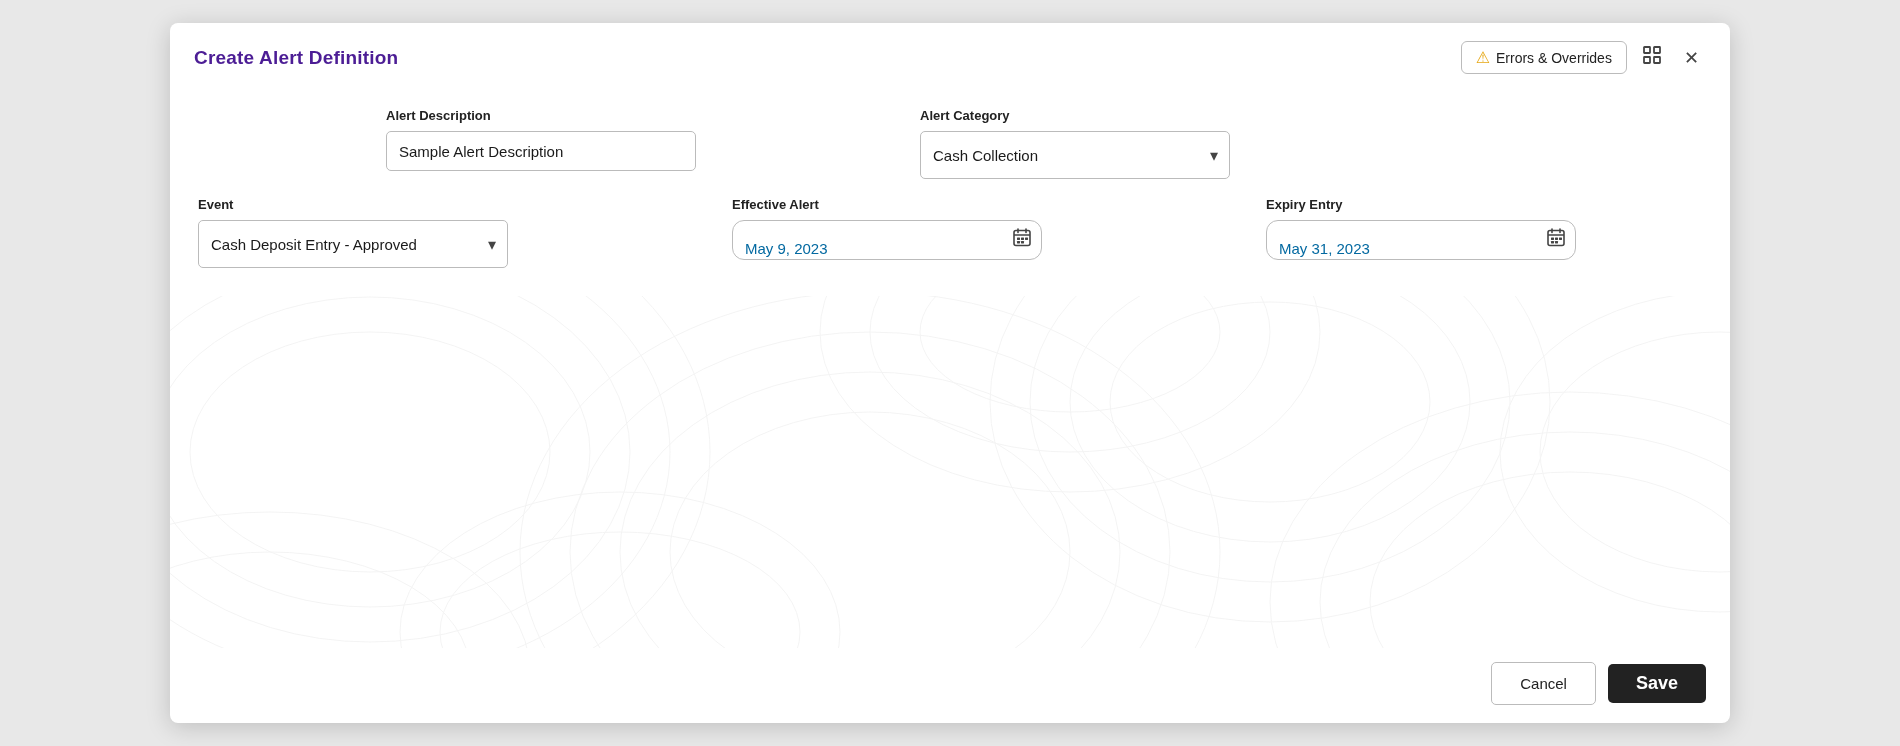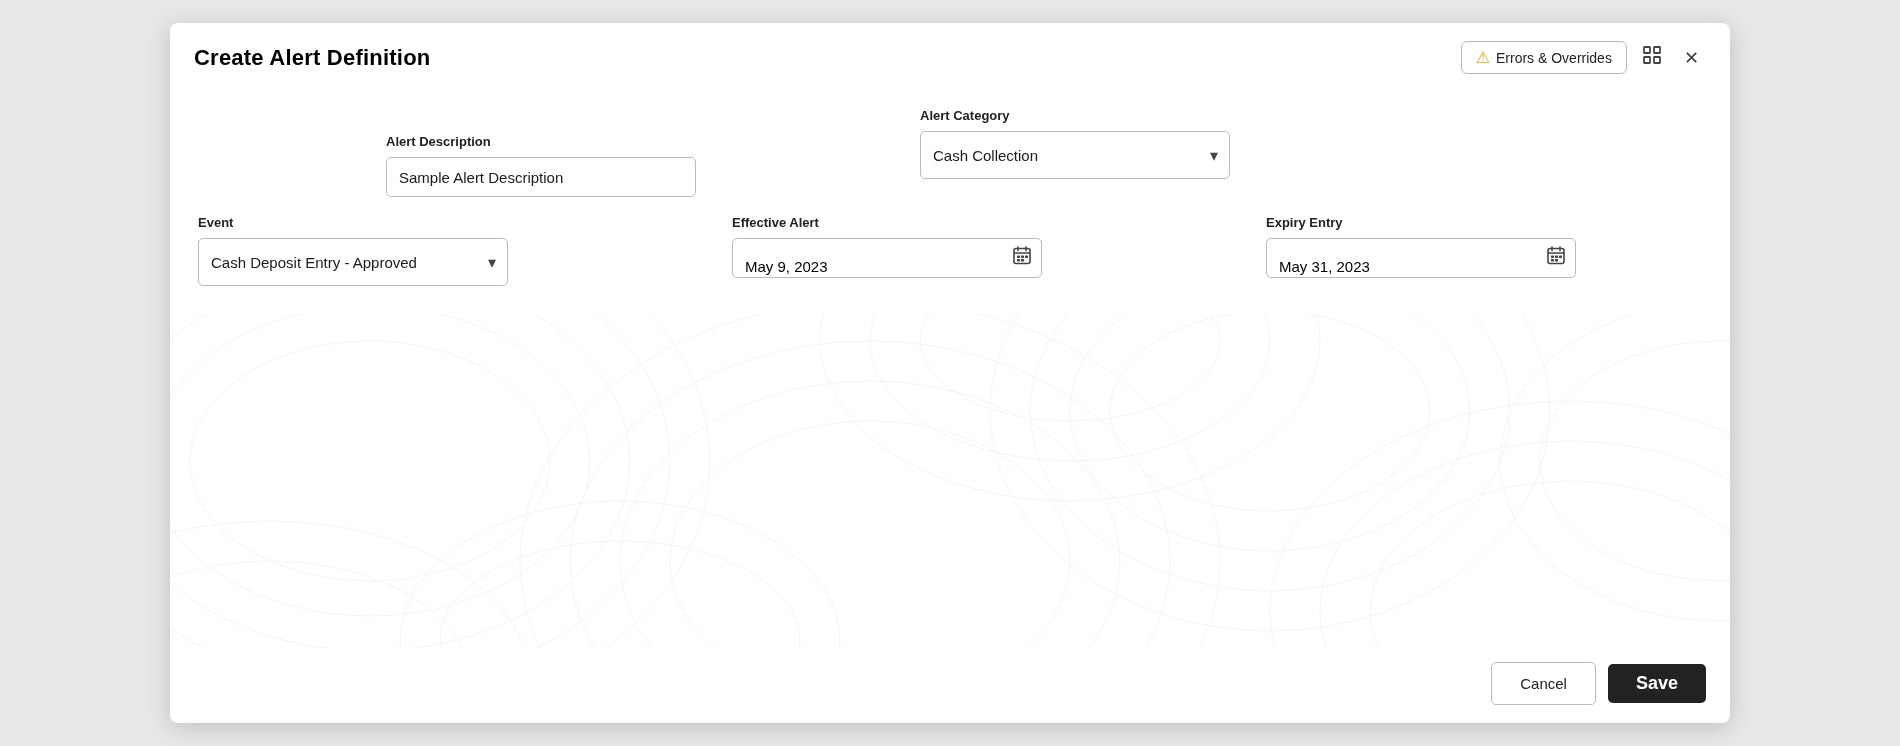--- a/index.html
+++ b/index.html
@@ -25,23 +25,23 @@
     }
     .dialog-header {
       display: flex;
       align-items: center;
       justify-content: space-between;
       padding: 18px 24px 14px 24px;
       border-bottom: none;
       flex-shrink: 0;
     }
     .dialog-title {
-      font-size: 22px;
+      font-size: 19px;
       font-weight: 700;
-      color: #000000;
+      color: #4c1d95;
       letter-spacing: 0.01em;
     }
     .header-actions {
       display: flex;
       align-items: center;
       gap: 8px;
     }
     .errors-btn {
       display: flex;
       align-items: center;
@@ -79,21 +79,21 @@
       gap: 36px;
       margin-bottom: 18px;
       align-items: flex-start;
     }
     .form-group {
       display: flex;
       flex-direction: column;
       gap: 6px;
     }
     .form-group.col-1 { flex: 0 0 310px; }
-    .form-group.col-2 { flex: 0 0 310px; margin-left: 188px; margin-top: 26px; }
+    .form-group.col-2 { flex: 0 0 310px; margin-left: 188px; }
     .form-group.col-3 { flex: 0 0 310px; margin-left: 188px; }
     .form-group.event-col { flex: 0 0 310px; }
     .form-group.effdate-col { flex: 0 0 310px; margin-left: 188px; }
     .form-group.expdate-col { flex: 0 0 310px; margin-left: 188px; }
     .form-label {
       font-size: 13px;
       font-weight: 600;
       color: #222;
       margin-bottom: 2px;
     }
@@ -133,24 +133,24 @@
       pointer-events: none;
       color: #444;
       font-size: 16px;
     }
     .date-wrapper {
       position: relative;
       width: 100%;
     }
     .date-input {
       border: 1.5px solid #bbb;
-      border-radius: 5px;
+      border-radius: 12px;
       padding: 26px 40px 9px 12px;
       font-size: 15px;
-      color: #000000;
+      color: #0369a1;
       background: #fff;
       outline: none;
       width: 100%;
       height: 40px;
     }
     .calendar-icon {
       position: absolute;
       right: 10px;
       top: 50%;
       transform: translateY(-50%);

